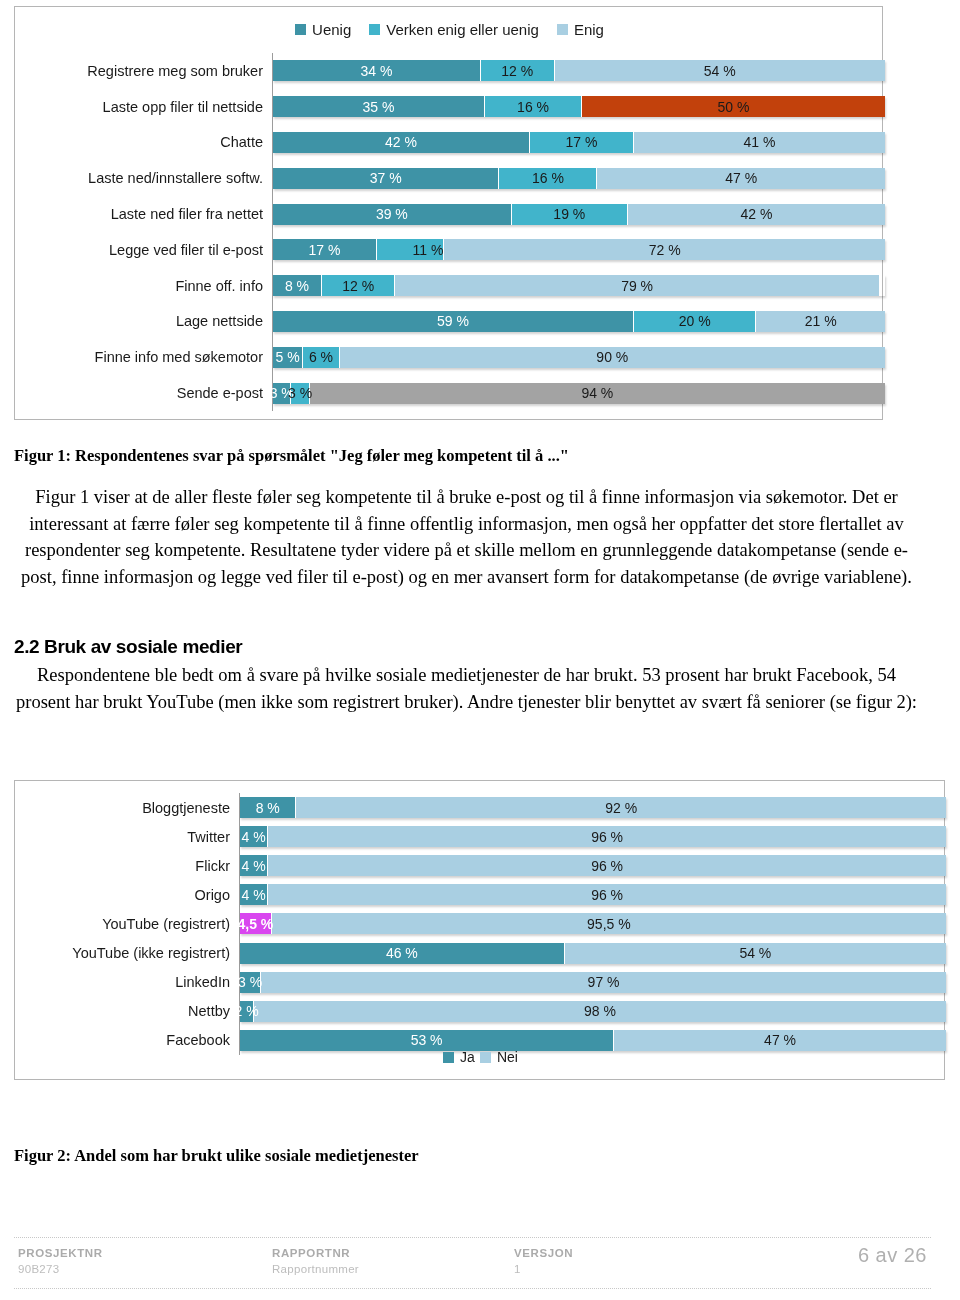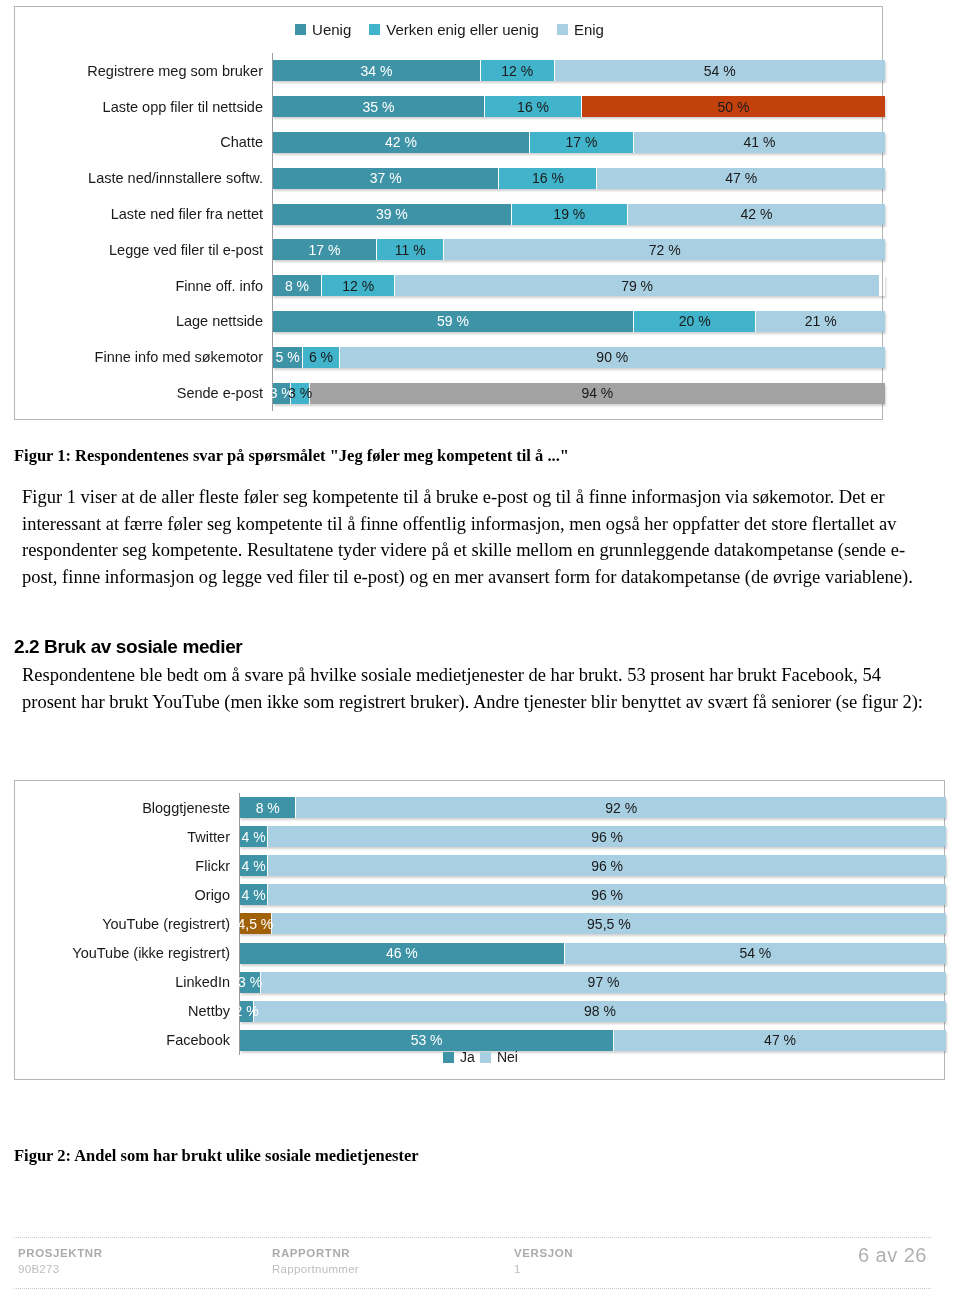--- a/index.html
+++ b/index.html
@@ -99,27 +99,27 @@
     font-weight: bold;
     font-size: 16.5px;
     color: #000;
     white-space: nowrap;
   }
   #fig1-caption { top: 446px; }
   #fig2-caption { top: 1146px; }
 
   .body-text {
     position: absolute;
-    left: 22px;
+    left: 14px;
     width: 905px;
     font-family: "Liberation Serif", serif;
     font-size: 18.5px;
     line-height: 26.5px;
     color: #000;
-    text-align: left;
+    text-align: center;
   }
   #para1 { top: 484px; }
 
   .section-head {
     position: absolute;
     left: 14px;
     top: 636px;
     font-family: "Liberation Sans", sans-serif;
     font-weight: bold;
     font-size: 19px;
@@ -242,21 +242,21 @@
             <span class="v">42 %</span>
           </div>
         </div>
       </div>
       <div class="row">
         <div class="row-label">Legge ved filer til e-post</div>
         <div class="bar-track">
           <div class="seg" style="width: 17%; background: rgb(62, 147, 166); color: rgb(255, 255, 255);">
             <span class="v">17 %</span>
           </div>
-          <div class="seg" style="width: 11%; background: rgb(65, 180, 203); color: rgb(26, 26, 26);">
+          <div class="seg" style="width: 11%; background: rgb(65, 180, 203); color: rgb(26, 26, 26); justify-content: flex-end;">
             <span class="v">11 %</span>
           </div>
           <div class="seg" style="width: 72%; background: rgb(169, 207, 226); color: rgb(26, 26, 26);">
             <span class="v">72 %</span>
           </div>
         </div>
       </div>
       <div class="row">
         <div class="row-label">Finne off. info</div>
         <div class="bar-track">
@@ -366,21 +366,21 @@
             <span class="v">4 %</span>
           </div>
           <div class="seg" style="width: 96%; background: rgb(169, 207, 226); color: rgb(26, 26, 26);">
             <span class="v">96 %</span>
           </div>
         </div>
       </div>
       <div class="row">
         <div class="row-label">YouTube (registrert)</div>
         <div class="bar-track">
-          <div class="seg" style="width: 4.5%; background: #a16207; color: rgb(255, 255, 255); overflow: visible;">
+          <div class="seg" style="width: 4.5%; background: #d946ef; color: rgb(255, 255, 255); overflow: visible; font-weight: bold;">
             <span class="v">4,5 %</span>
           </div>
           <div class="seg" style="width: 95.5%; background: rgb(169, 207, 226); color: rgb(26, 26, 26);">
             <span class="v">95,5 %</span>
           </div>
         </div>
       </div>
       <div class="row">
         <div class="row-label">YouTube (ikke registrert)</div>
         <div class="bar-track">

